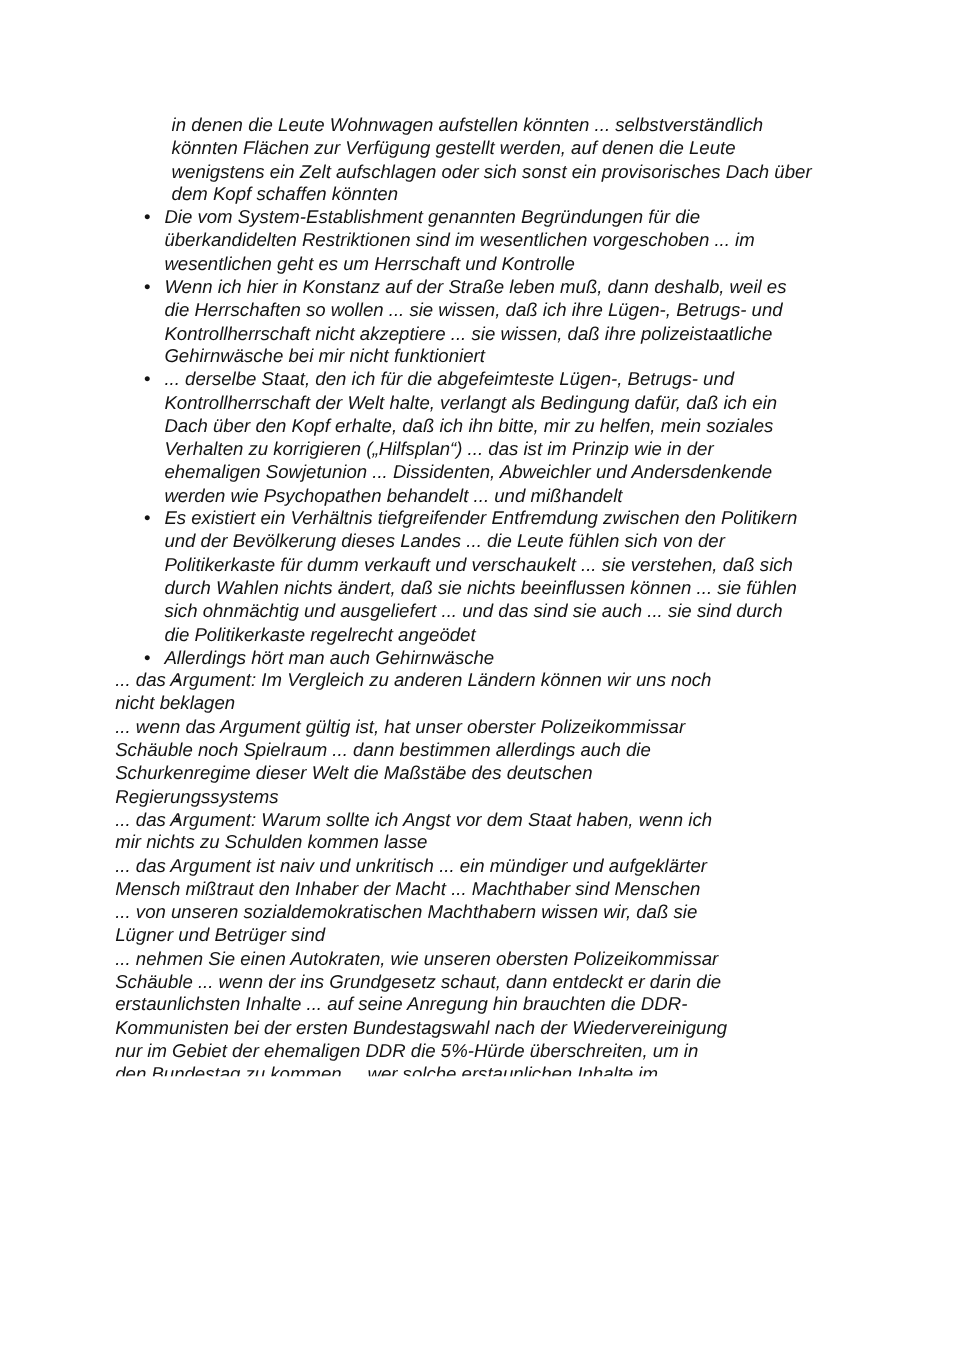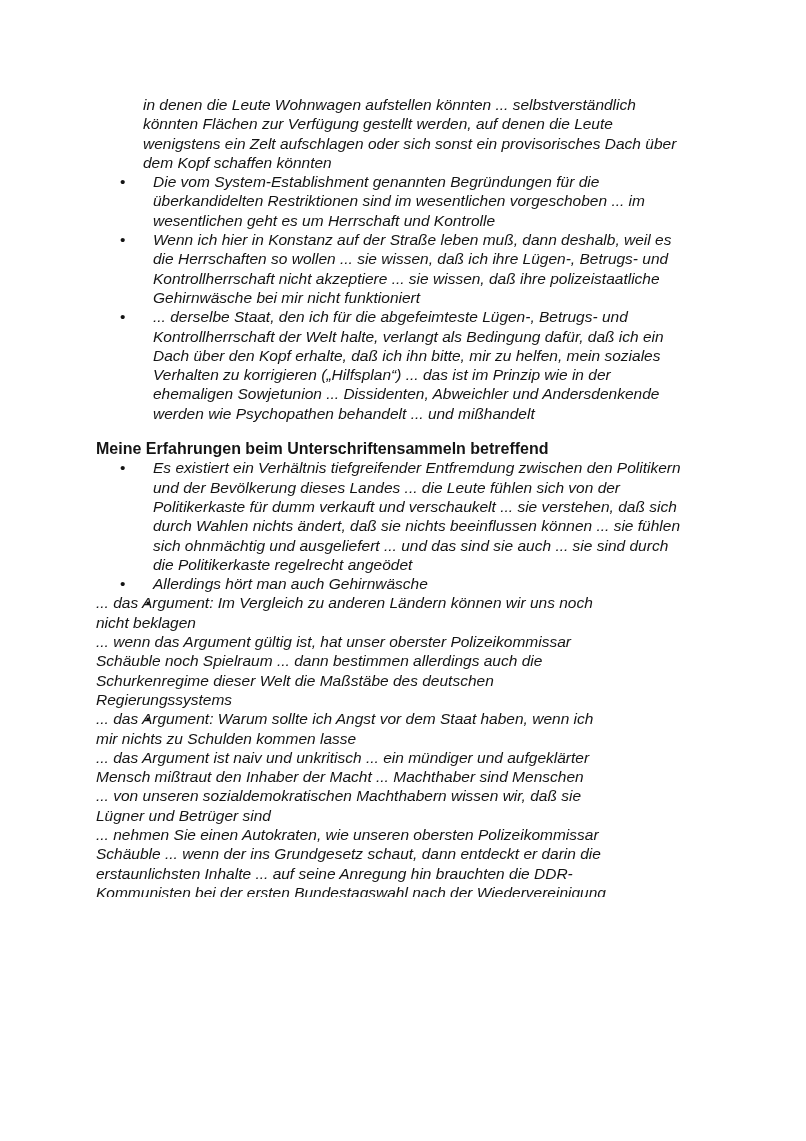--- a/index.html
+++ b/index.html
@@ -21,21 +21,21 @@
     left: 96px;
     top: 95px;
     width: 600px;
     font-size: 15.5px;
     line-height: 19.3px;
     font-style: italic;
   }
   .txt { white-space: pre-line; }
   .para-cont { margin-left: 47px; white-space: pre-line; }
   .li { position: relative; }
-  .t1 { margin-left: 57px; }
+  .t1 { margin-left: 41px; }
   .t2 { }
   .m1 {
     position: absolute;
     left: 24px;
     top: 0;
     font-style: normal;
     line-height: 19.3px;
   }
   .m2 {
     position: absolute;
@@ -95,21 +95,20 @@
     <div class="li">
       <span class="m1">•</span>
       <div class="txt t1">... derselbe Staat, den ich für die abgefeimteste Lügen-, Betrugs- und
 Kontrollherrschaft der Welt halte, verlangt als Bedingung dafür, daß ich ein
 Dach über den Kopf erhalte, daß ich ihn bitte, mir zu helfen, mein soziales
 Verhalten zu korrigieren („Hilfsplan“) ... das ist im Prinzip wie in der
 ehemaligen Sowjetunion ... Dissidenten, Abweichler und Andersdenkende
 werden wie Psychopathen behandelt ... und mißhandelt</div>
     </div>
 
-    <h2 class="heading">Meine Erfahrungen beim Unterschriftensammeln betreffend</h2>
 
     <div class="li">
       <span class="m1">•</span>
       <div class="txt t1">Es existiert ein Verhältnis tiefgreifender Entfremdung zwischen den Politikern
 und der Bevölkerung dieses Landes ... die Leute fühlen sich von der
 Politikerkaste für dumm verkauft und verschaukelt ... sie verstehen, daß sich
 durch Wahlen nichts ändert, daß sie nichts beeinflussen können ... sie fühlen
 sich ohnmächtig und ausgeliefert ... und das sind sie auch ... sie sind durch
 die Politikerkaste regelrecht angeödet</div>
     </div>

